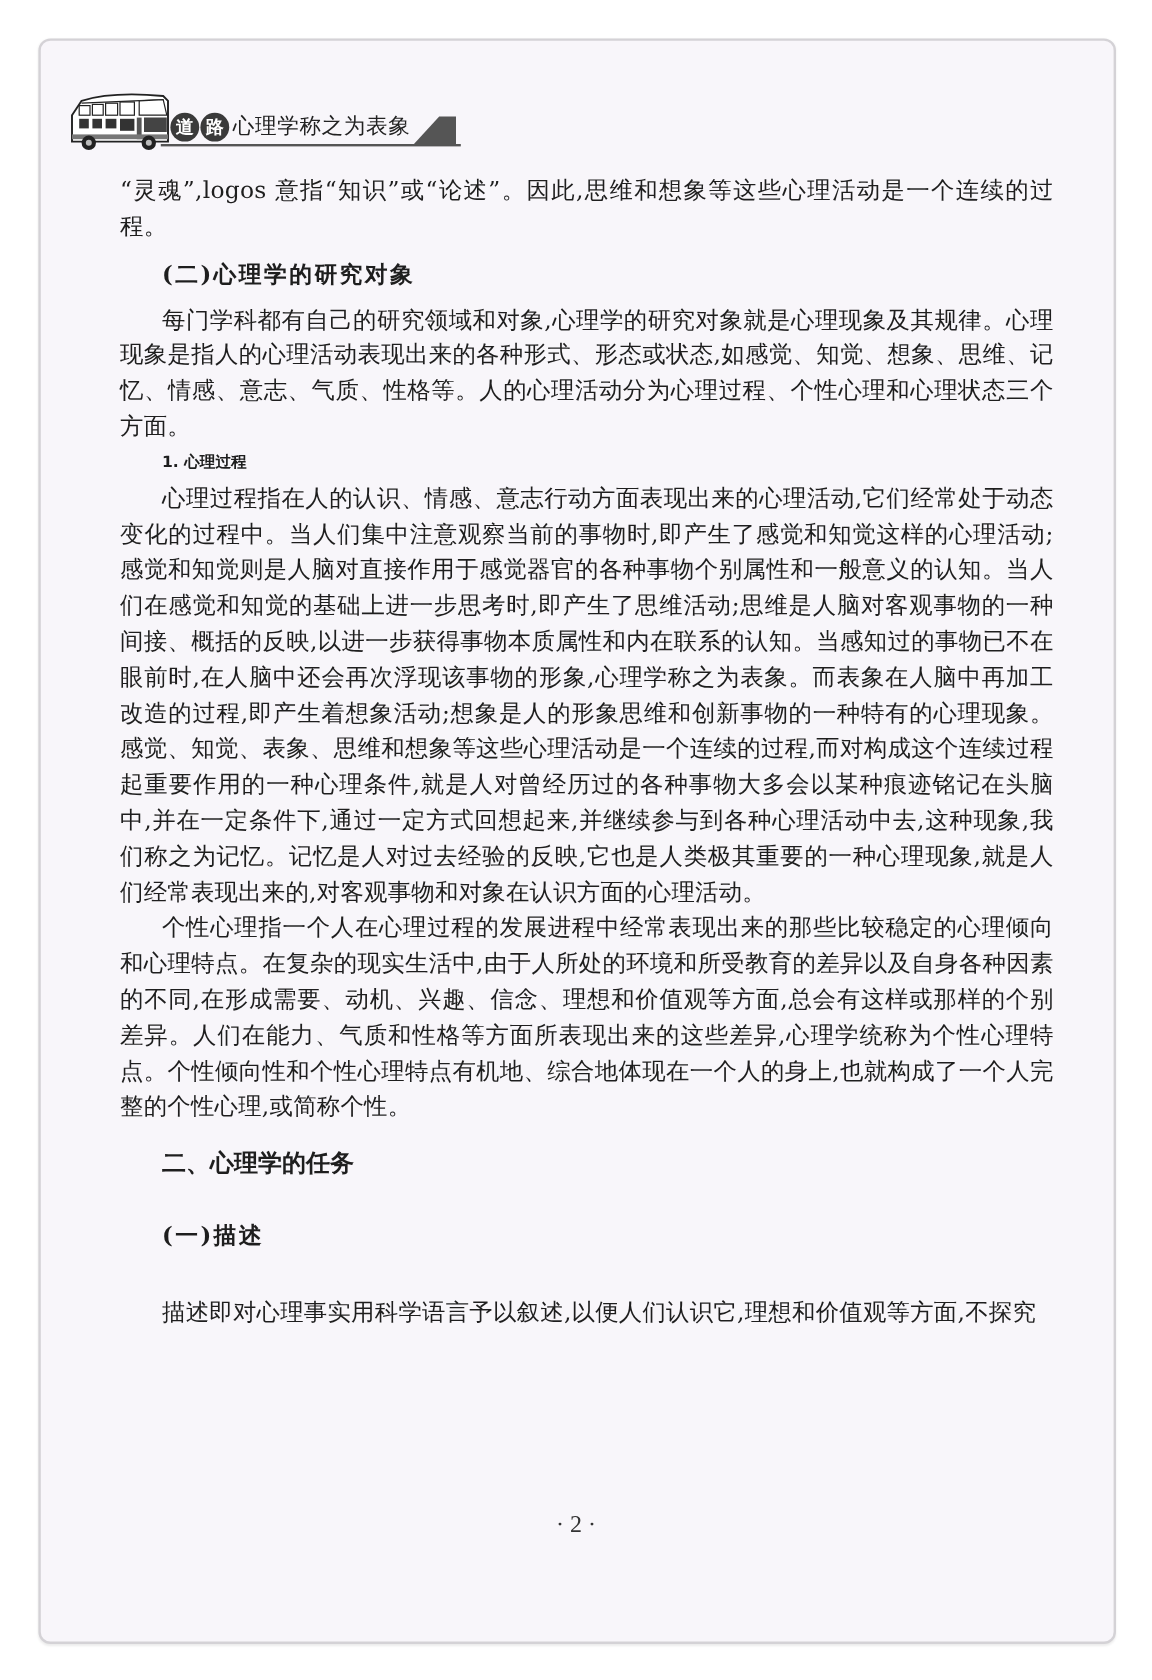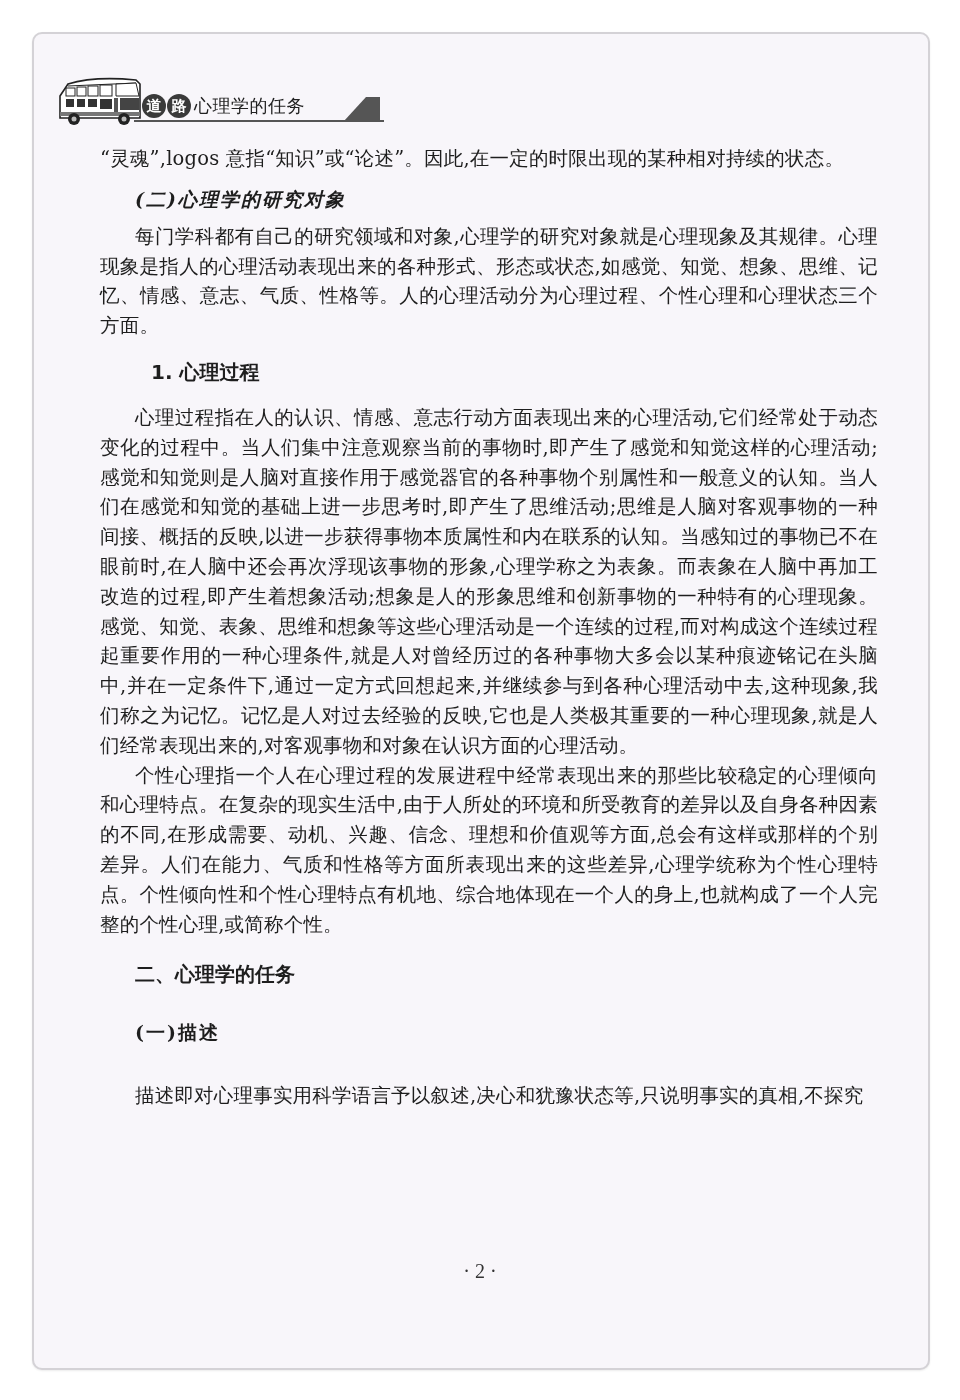--- a/index.html
+++ b/index.html
@@ -33,26 +33,26 @@
     font-size: 19.5px; line-height: 29.8px; margin: 0; text-align: justify;
     text-align-last: justify; letter-spacing: 0.2px;
   }
   .p.last { text-align-last: left; }
   .indent { text-indent: 35px; }
   .h-kai {
     font-size: 19px; font-weight: bold; margin: 0; padding-left: 35px; line-height: 30px;
     font-family: "DejaVu Serif", serif; letter-spacing: 2px;
   }
   .h-num {
-    font-size: 20px; font-weight: bold; margin: 16px; padding-left: 35px; line-height: 30px;
+    font-size: 13px; font-weight: bold; margin: 0; padding-left: 35px; line-height: 30px;
     font-family: "DejaVu Sans", sans-serif;
   }
   .h-sec {
     font-size: 20px; font-weight: bold; margin: 0; padding-left: 35px; line-height: 30px;
-    font-family: Liberation Serif, serif;
+    font-family: Liberation Mono, monospace;
   }
   .page-number {
     position: absolute; left: 0; width: 100%; top: 1260px; text-align: center;
     font-size: 20px; color: #333; font-family: "Liberation Serif", serif;
   }
 </style>
 </head>
 <body>
 
 <div class="page">
@@ -72,33 +72,33 @@
       <rect x="60" y="24" width="4" height="18" fill="#555"></rect>
       <path d="M66 24 L85 24 L85 36 L66 36 Z" fill="#444"></path>
       <rect x="6" y="38" width="80" height="4" fill="#777"></rect>
       <circle cx="20" cy="45" r="6" fill="#222"></circle>
         <circle cx="20" cy="45" r="2.5" fill="#bbb"></circle>
       <circle cx="70" cy="45" r="6" fill="#222"></circle>
         <circle cx="70" cy="45" r="2.5" fill="#bbb"></circle>
     </svg>
     <span class="badge b1">道</span>
     <span class="badge b2">路</span>
-    <span class="header-title">心理学的任务</span>
+    <span class="header-title">心理学称之为表象</span>
     <div class="header-rule"></div>
     <svg class="header-wedge" width="40" height="26" viewBox="0 0 40 26">
       <path d="M0 26 L22 2 L36 2 L36 26 Z" fill="#555"></path>
     </svg>
   </div>
 </div>
 
 <div class="content">
-  <p class="p last" style="margin-bottom:10px;">“灵魂”,logos 意指“知识”或“论述”。因此,在一定的时限出现的某种相对持续的状态。</p>
-  <p class="h-kai" style="margin-bottom:8px;font-style:italic;">(二)心理学的研究对象</p>
+  <p class="p last" style="margin-bottom:10px;">“灵魂”,logos 意指“知识”或“论述”。因此,思维和想象等这些心理活动是一个连续的过程。</p>
+  <p class="h-kai" style="margin-bottom:8px;">(二)心理学的研究对象</p>
   <p class="p last indent">每门学科都有自己的研究领域和对象,心理学的研究对象就是心理现象及其规律。心理现象是指人的心理活动表现出来的各种形式、形态或状态,如感觉、知觉、想象、思维、记忆、情感、意志、气质、性格等。人的心理活动分为心理过程、个性心理和心理状态三个方面。</p>
   <p class="h-num">1. 心理过程</p>
   <p class="p last indent">心理过程指在人的认识、情感、意志行动方面表现出来的心理活动,它们经常处于动态变化的过程中。当人们集中注意观察当前的事物时,即产生了感觉和知觉这样的心理活动;感觉和知觉则是人脑对直接作用于感觉器官的各种事物个别属性和一般意义的认知。当人们在感觉和知觉的基础上进一步思考时,即产生了思维活动;思维是人脑对客观事物的一种间接、概括的反映,以进一步获得事物本质属性和内在联系的认知。当感知过的事物已不在眼前时,在人脑中还会再次浮现该事物的形象,心理学称之为表象。而表象在人脑中再加工改造的过程,即产生着想象活动;想象是人的形象思维和创新事物的一种特有的心理现象。感觉、知觉、表象、思维和想象等这些心理活动是一个连续的过程,而对构成这个连续过程起重要作用的一种心理条件,就是人对曾经历过的各种事物大多会以某种痕迹铭记在头脑中,并在一定条件下,通过一定方式回想起来,并继续参与到各种心理活动中去,这种现象,我们称之为记忆。记忆是人对过去经验的反映,它也是人类极其重要的一种心理现象,就是人们经常表现出来的,对客观事物和对象在认识方面的心理活动。</p>
   <p class="p last indent">个性心理指一个人在心理过程的发展进程中经常表现出来的那些比较稳定的心理倾向和心理特点。在复杂的现实生活中,由于人所处的环境和所受教育的差异以及自身各种因素的不同,在形成需要、动机、兴趣、信念、理想和价值观等方面,总会有这样或那样的个别差异。人们在能力、气质和性格等方面所表现出来的这些差异,心理学统称为个性心理特点。个性倾向性和个性心理特点有机地、综合地体现在一个人的身上,也就构成了一个人完整的个性心理,或简称个性。</p>
   <p class="h-sec" style="margin-top:20px;margin-bottom:28px;">二、心理学的任务</p>
   <p class="h-kai" style="margin-bottom:34px;">(一)描述</p>
-  <p class="p last indent">描述即对心理事实用科学语言予以叙述,决心和犹豫状态等,只说明事实的真相,不探究</p>
+  <p class="p last indent">描述即对心理事实用科学语言予以叙述,以便人们认识它,理想和价值观等方面,不探究</p>
 </div>
 
 <div class="page-number">· 2 ·</div>
 
 </body></html>

